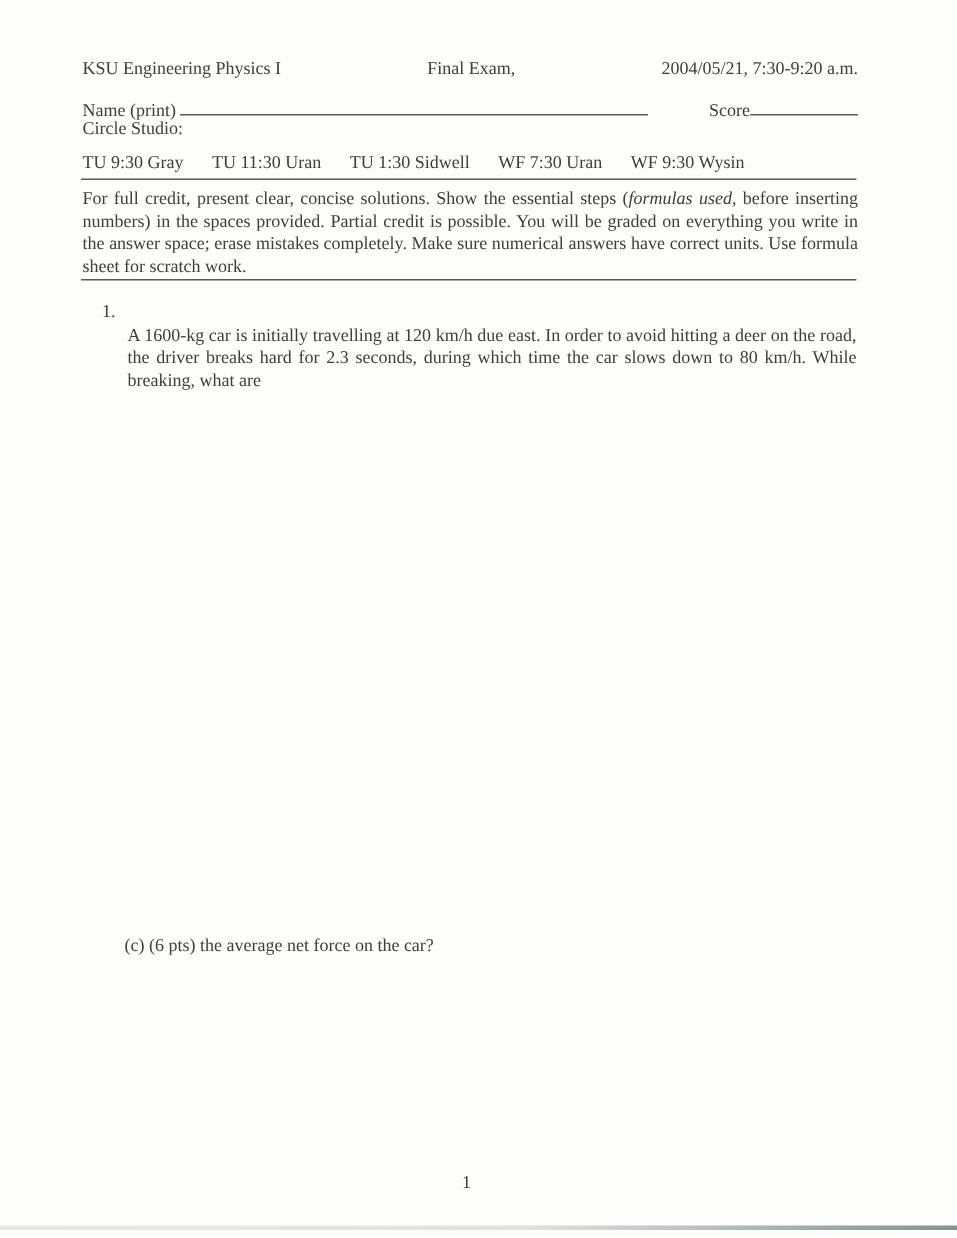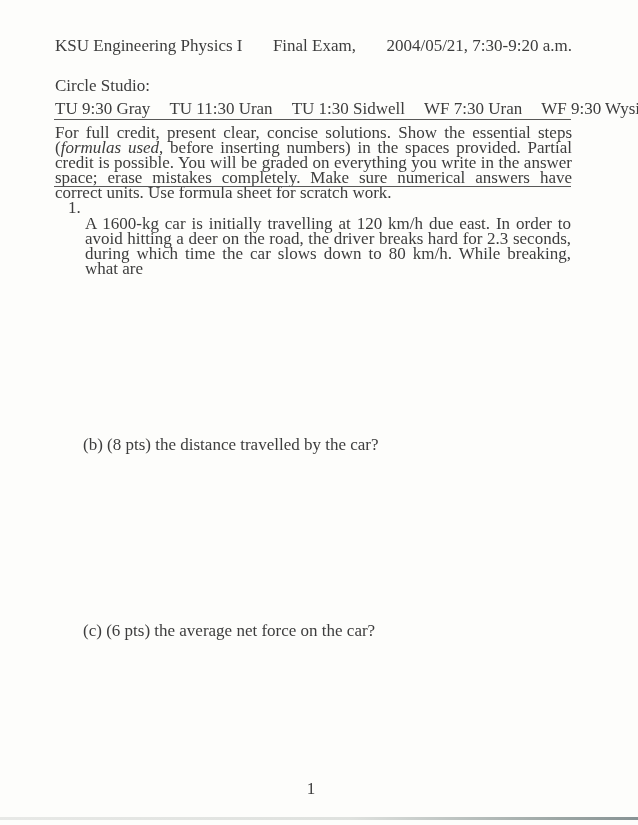--- a/index.html
+++ b/index.html
@@ -6,21 +6,21 @@
     margin: 0;
     padding: 0;
     background: #ffffff;
   }
   .sheet {
     position: relative;
     width: 638px;
     height: 825px;
     background: #fdfdfb;
     font-family: "Liberation Serif", "DejaVu Serif", serif;
-    font-size: 17px;
+    font-size: 12px;
     line-height: 15px;
     color: #3d3d3d;
     overflow: hidden;
   }
   .row {
     position: absolute;
     left: 55px;
     width: 517px;
   }
   .header-row {
@@ -109,45 +109,46 @@
 <body>
 
 <div class="sheet">
 
   <div class="row header-row">
     <span>KSU Engineering Physics I</span>
     <span>Final Exam,</span>
     <span>2004/05/21, 7:30-9:20 a.m.</span>
   </div>
 
+  <div class="row name-row">
+    <span>Name (print)</span>
+    <span class="blank-line name-line"></span>
+    <span class="score-label">Score</span>
+    <span class="blank-line score-line"></span>
+  </div>
 
   <div class="row studio-label">Circle Studio:</div>
   <div class="row studio-options">
     <span>TU 9:30 Gray</span>
     <span>TU 11:30 Uran</span>
     <span>TU 1:30 Sidwell</span>
     <span>WF 7:30 Uran</span>
     <span>WF 9:30 Wysin</span>
   </div>
 
   <div class="rule rule-1"></div>
 
   <div class="row instructions"><span>For full credit, present clear, concise solutions. Show the essential steps (</span><span class="em">formulas used</span><span>, before inserting numbers) in the spaces provided. Partial credit is possible. You will be graded on everything you write in the answer space; erase mistakes completely. Make sure numerical answers have correct units. Use formula sheet for scratch work.</span></div>
 
   <div class="rule rule-2"></div>
 
   <div class="problem-number">1.</div>
   <div class="problem-body">A 1600-kg car is initially travelling at 120 km/h due east. In order to avoid hitting a deer on the road, the driver breaks hard for 2.3 seconds, during which time the car slows down to 80 km/h. While breaking, what are</div>
 
 
-  <div class="part part-b">
-    <span>(b)</span>
-    <span>(8 pts)</span>
-    <span>the distance travelled by the car?</span>
-  </div>
 
   <div class="part part-c">
     <span>(c)</span>
     <span>(6 pts)</span>
     <span>the average net force on the car?</span>
   </div>
 
   <div class="page-number">1</div>
 
   <div class="scan-artifact"></div>

